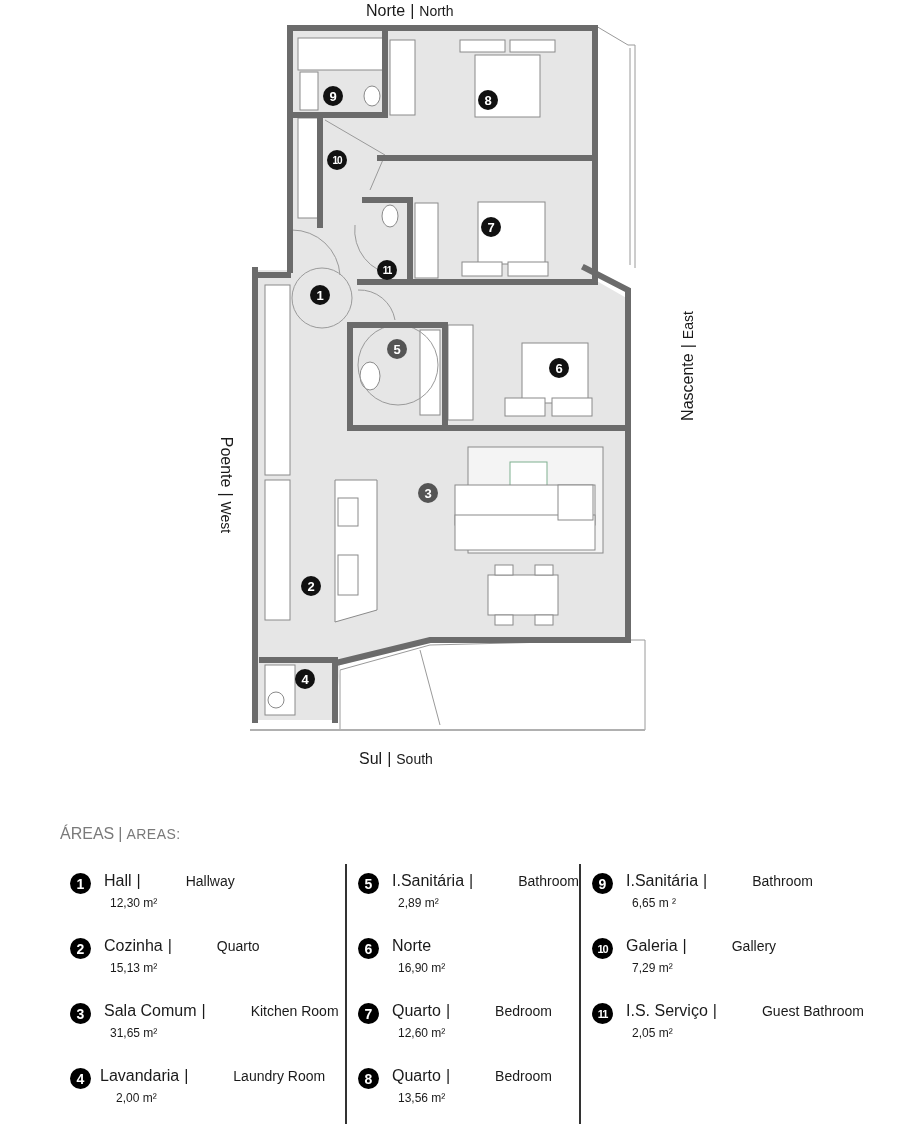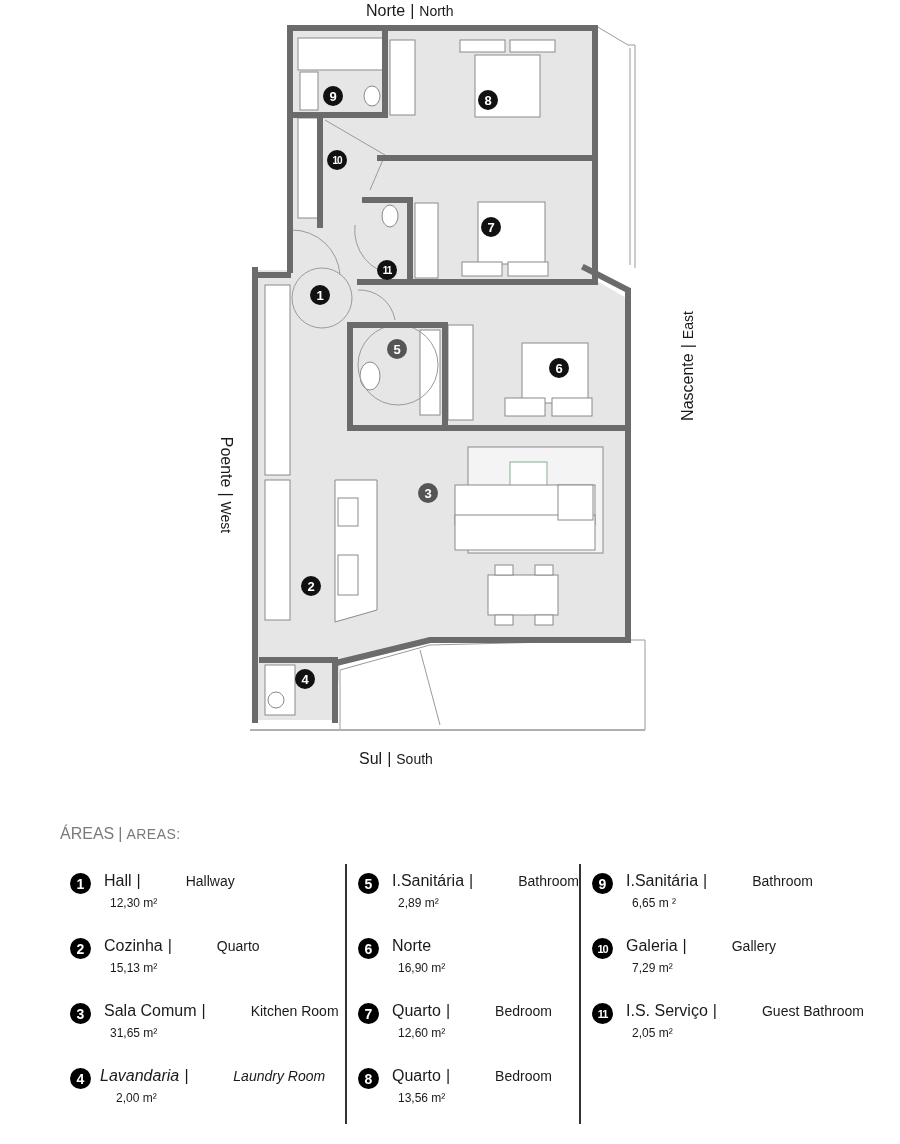--- a/index.html
+++ b/index.html
@@ -37,21 +37,21 @@
 
   .item { position: relative; height: 65px; }
   .item .num { position: absolute; left: 0; top: 1px; width: 21px; height: 21px; border-radius: 50%;
                background: #000; color: #fff; font-size: 14px; font-weight: bold;
                display: flex; align-items: center; justify-content: center; }
   .item .num.two { font-size: 11px; letter-spacing: -1px; }
   .item .name { position: absolute; left: 34px; top: 0; font-size: 16px; white-space: nowrap; }
   .item .name .sep { margin: 0 5px; }
   .item .name .en { font-size: 14px; padding-left: 40px; }
   .item .area { position: absolute; left: 40px; top: 24px; font-size: 12px; white-space: nowrap; }
-  .col1 .item:nth-child(4) .name { left: 30px; font-style: italic; }
+  .col1 .item:nth-child(4) .name { left: 30px; }
   .col1 .item:nth-child(4) .area { left: 46px; }
 </style>
 </head>
 <body>
 
 <div class="compass north">
   <span>Norte</span><span class="sep">|</span><span class="en">North</span>
 </div>
 <div class="compass south">
   <span>Sul</span><span class="sep">|</span><span class="en">South</span>

